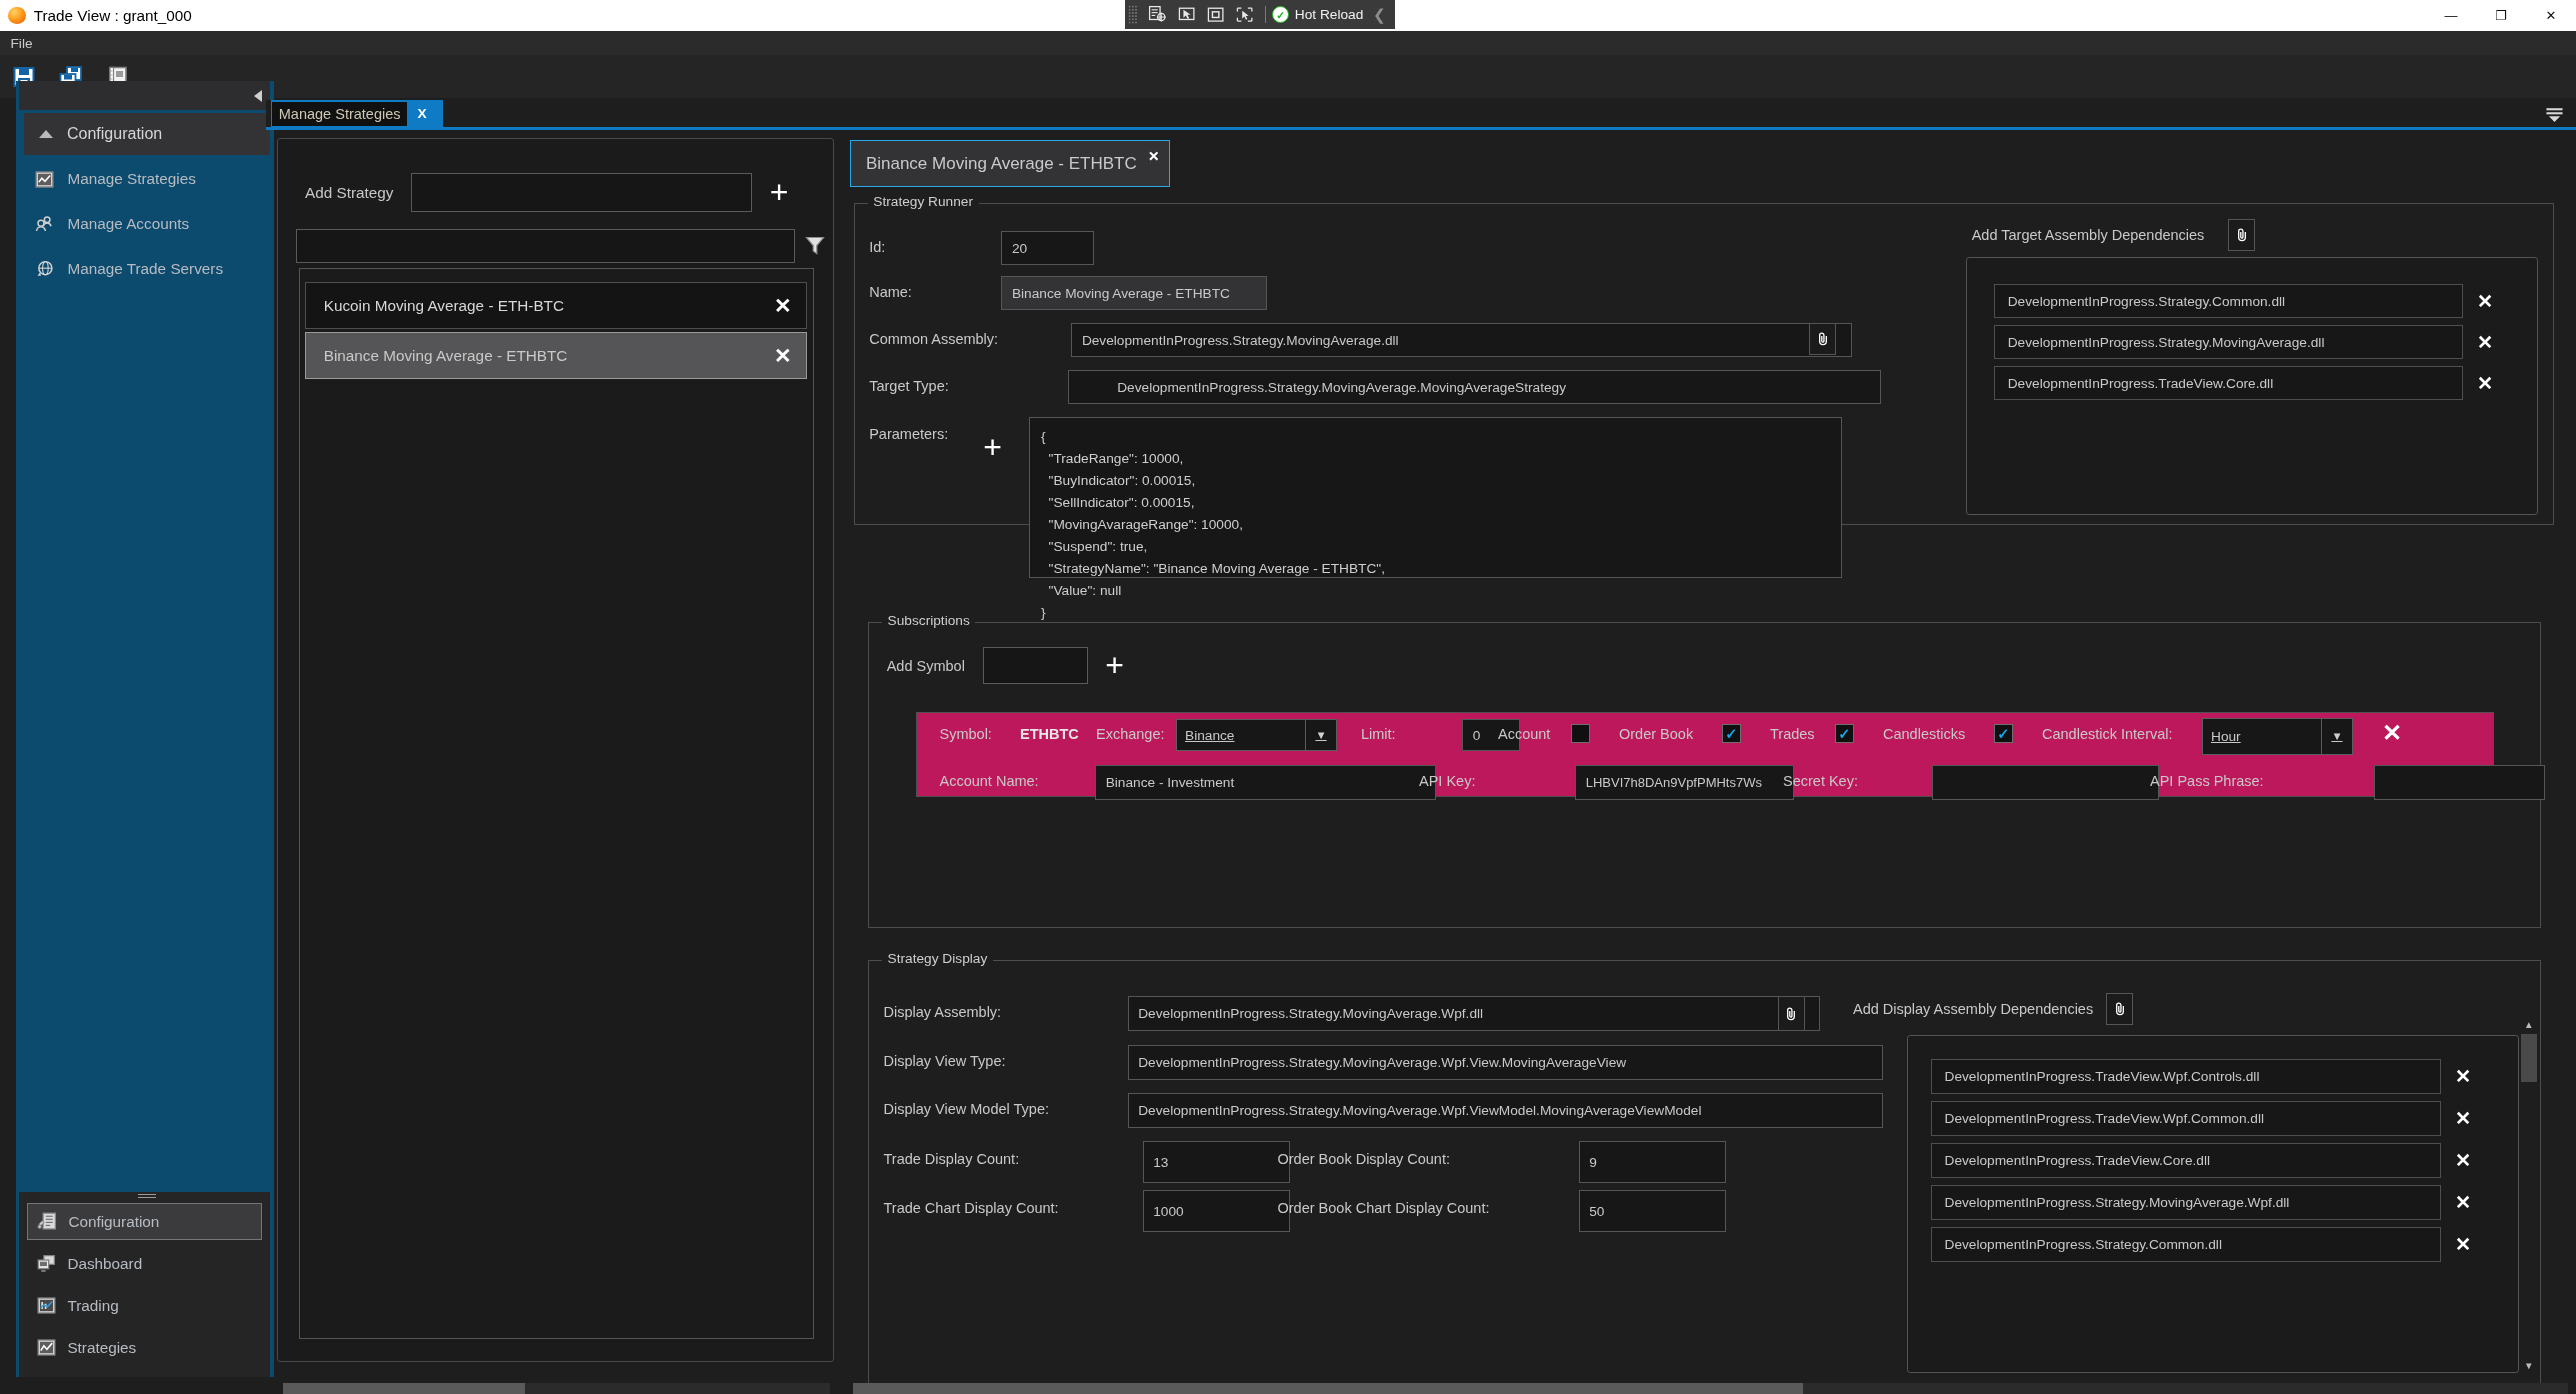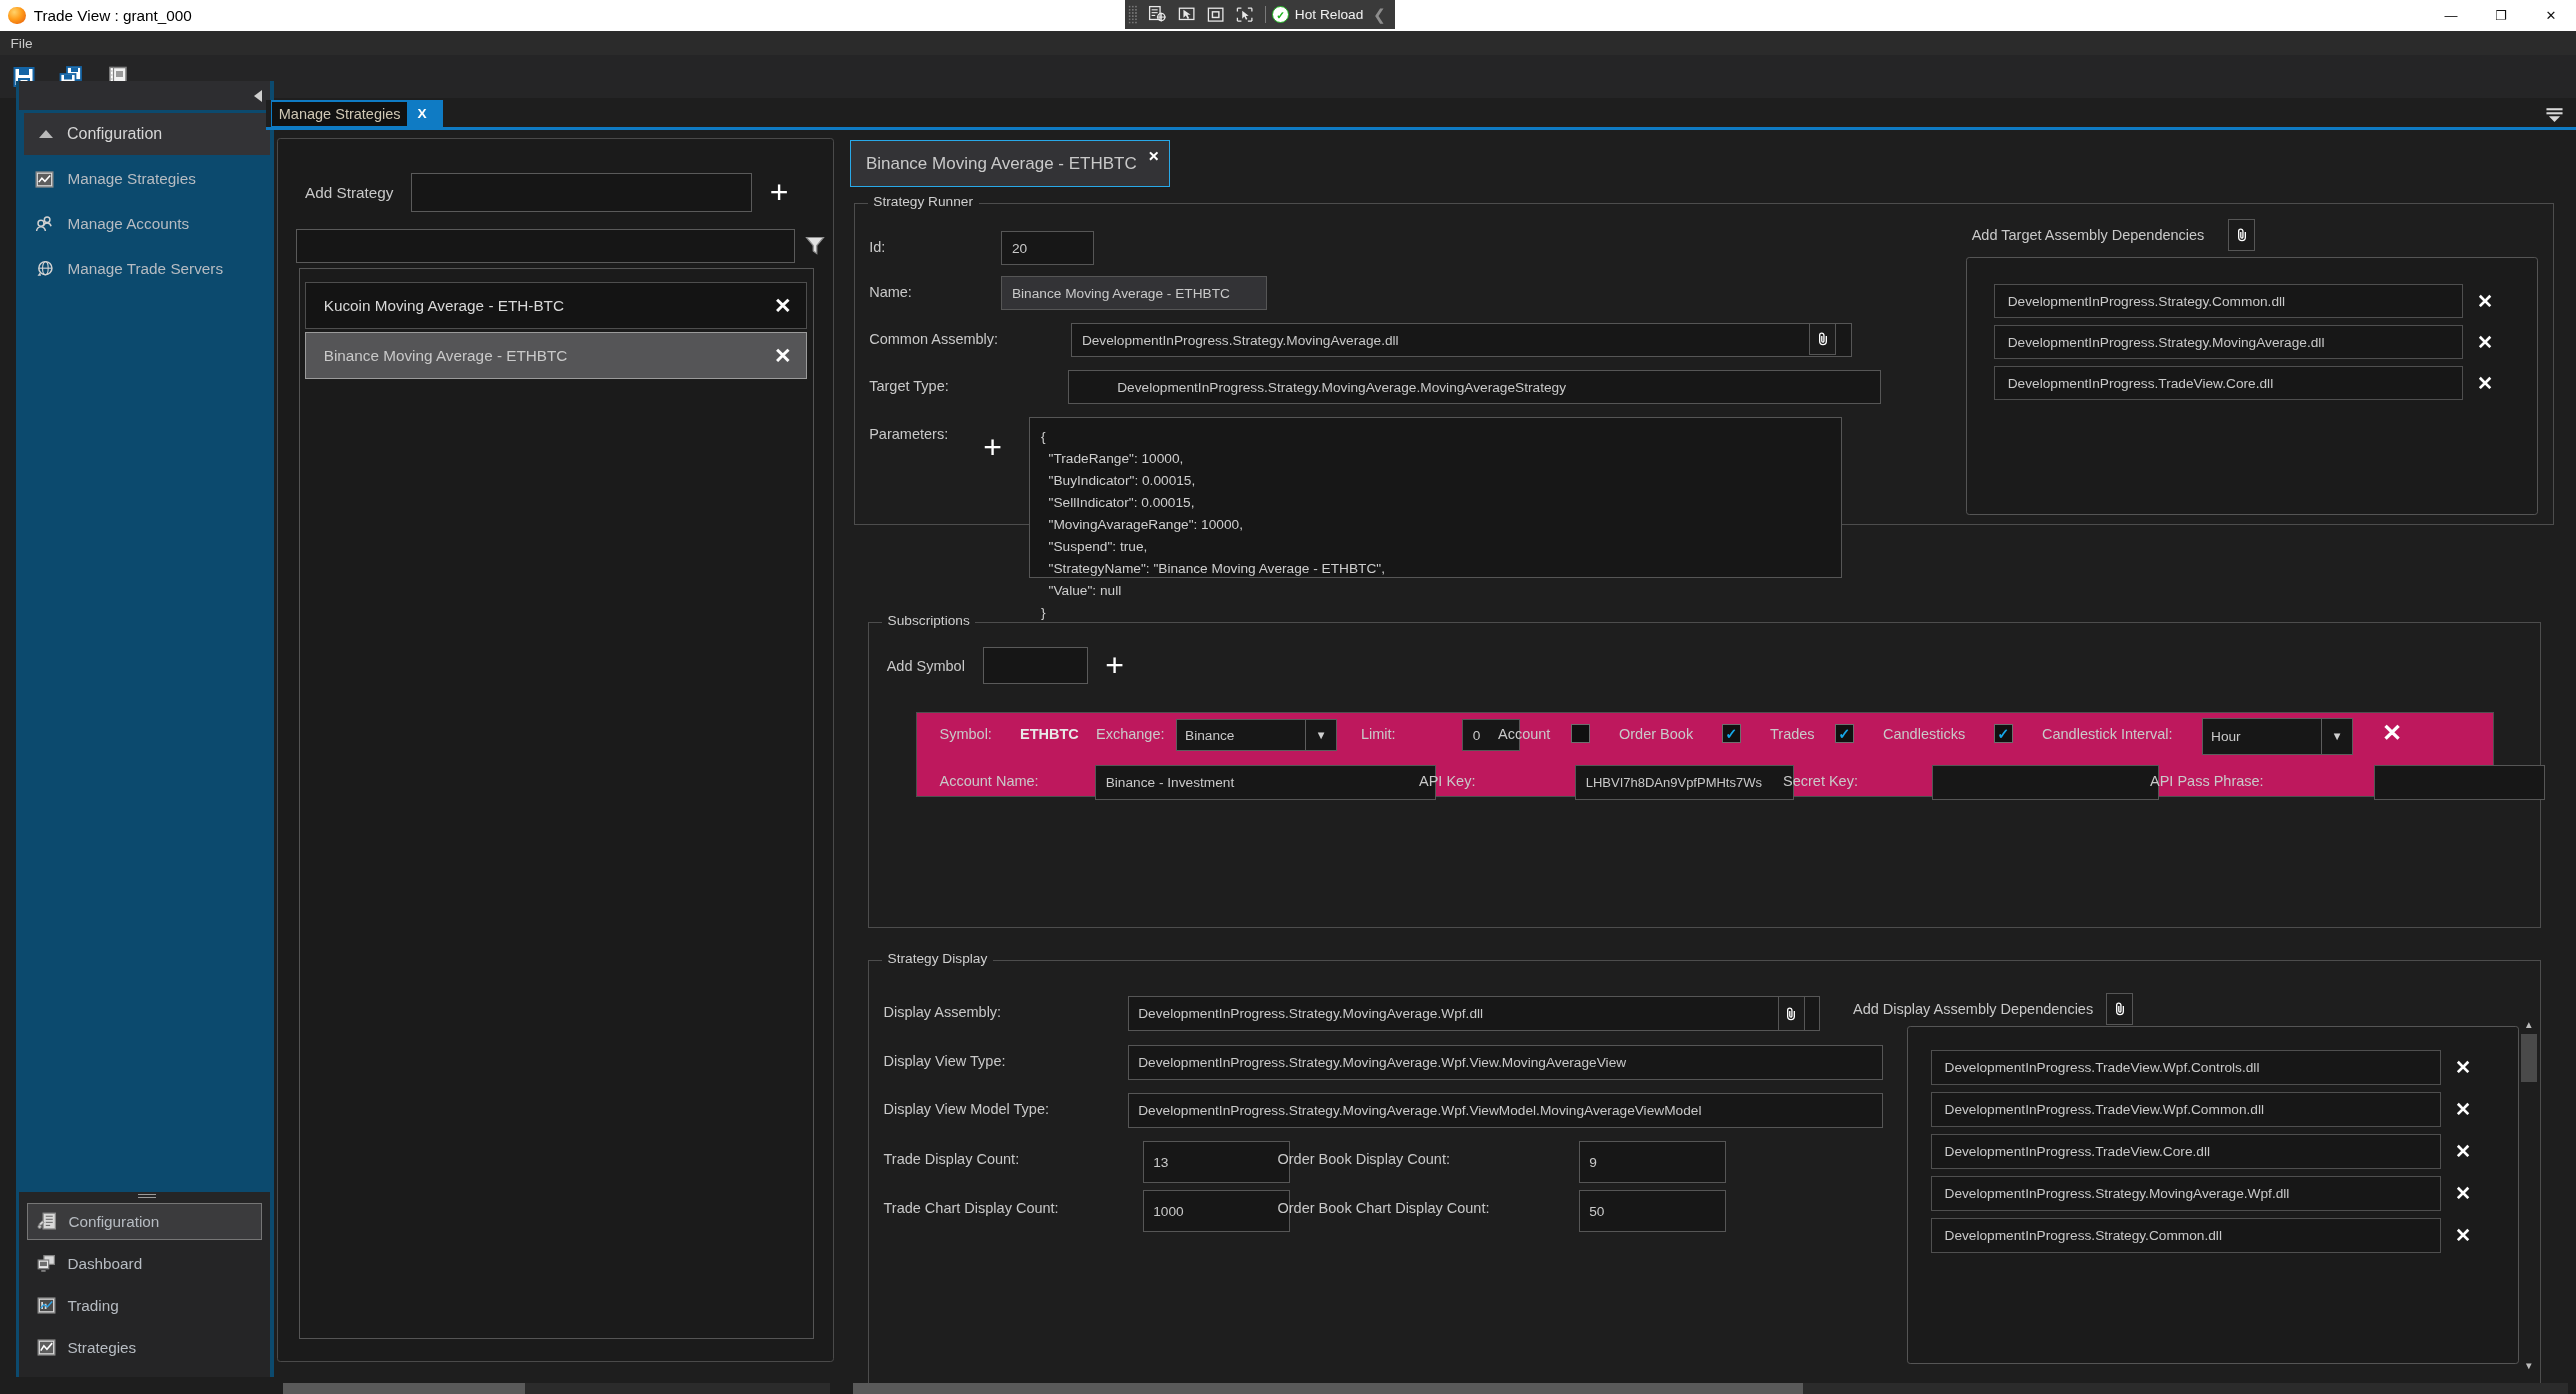--- a/index.html
+++ b/index.html
@@ -141,21 +141,21 @@
   .dep-row { position: relative; display: flex; align-items: center; height: 34px; margin-bottom: 7.2px; }
   .dep-row .dtext { flex: 1 1 auto; height: 34px; background: #171717; border: 0.8px solid #4f4f4f;
     color: #c9c9c9; font-size: 13.7px; display: flex; align-items: center; padding-left: 13px; }
   .dep-row .dx { width: 45px; height: 34px; display: flex; align-items: center; justify-content: center;
     color: #ffffff; font-size: 19.3px; font-weight: bold; }
 
   .sub-row { position: absolute; background: #be185d; border: 0.8px solid #4f4f4f; }
   .chk { width: 18.5px; height: 18.5px; background: #101010; border: 0.8px solid #6e6e6e;
     display: flex; align-items: center; justify-content: center; color: #16a7e8; font-size: 14.5px; font-weight: bold; }
   .combo { background: #171717; border: 0.8px solid #5d5d5d; display: flex; align-items: center;
-    justify-content: space-between; color: #c9c9c9; font-size: 13.7px; padding-left: 8px; }
+    justify-content: space-between; color: #c9c9c9; font-size: 13.7px; padding-left: 8px; text-decoration: underline; }
   .combo .cv { flex: 1 1 auto; }
   .combo .cd { width: 31px; border-left: 0.8px solid #5d5d5d; height: 100%;
     display: flex; align-items: center; justify-content: center; color: #cfcfcf; font-size: 11.3px; }
 
   .scroll-track { position: absolute; right: 3.2px; width: 16px; background: #1e1e1e; }
   .scroll-arrow { width: 16px; height: 16px; display: flex; align-items: center; justify-content: center;
     color: #bdbdbd; font-size: 9.7px; }
   .scroll-thumb { position: absolute; left: 0; width: 16px; background: #4a4a4a; }
 
   .hscroll { position: absolute; height: 11.3px; background: #2b2b2b; }
@@ -554,21 +554,21 @@
 
       <div style="position:absolute;left:984px;top:32px;display:flex;align-items:center;gap:13px;">
         <span class="field-label">Add Display Assembly Dependencies</span>
         <span class="attach-btn">
           <svg width="16" height="16" viewBox="0 0 24 24">
               <path d="M17 7.5 v8 a5 5 0 0 1 -10 0 v-9 a3.2 3.2 0 0 1 6.4 0 v8.6 a1.6 1.6 0 0 1 -3.2 0 v-7.6" fill="none" stroke="#ffffff" stroke-width="2"></path>
             </svg>
         </span>
       </div>
 
-      <div class="dep-panel" style="left:1038px; top:65px; width:612px; height:338px;">
+      <div class="dep-panel" style="left:1038px; top:74px; width:612px; height:338px;">
         <div style="position:absolute;left:22.5px;top:22.5px;width:555px;">
           <div class="dep-row" style="height:35px;">
             <span class="dtext" style="height:35px;">DevelopmentInProgress.TradeView.Wpf.Controls.dll</span>
             <span class="dx" style="height:35px;">✕</span>
           </div>
           <div class="dep-row" style="height:35px;">
             <span class="dtext" style="height:35px;">DevelopmentInProgress.TradeView.Wpf.Common.dll</span>
             <span class="dx" style="height:35px;">✕</span>
           </div>
           <div class="dep-row" style="height:35px;">

